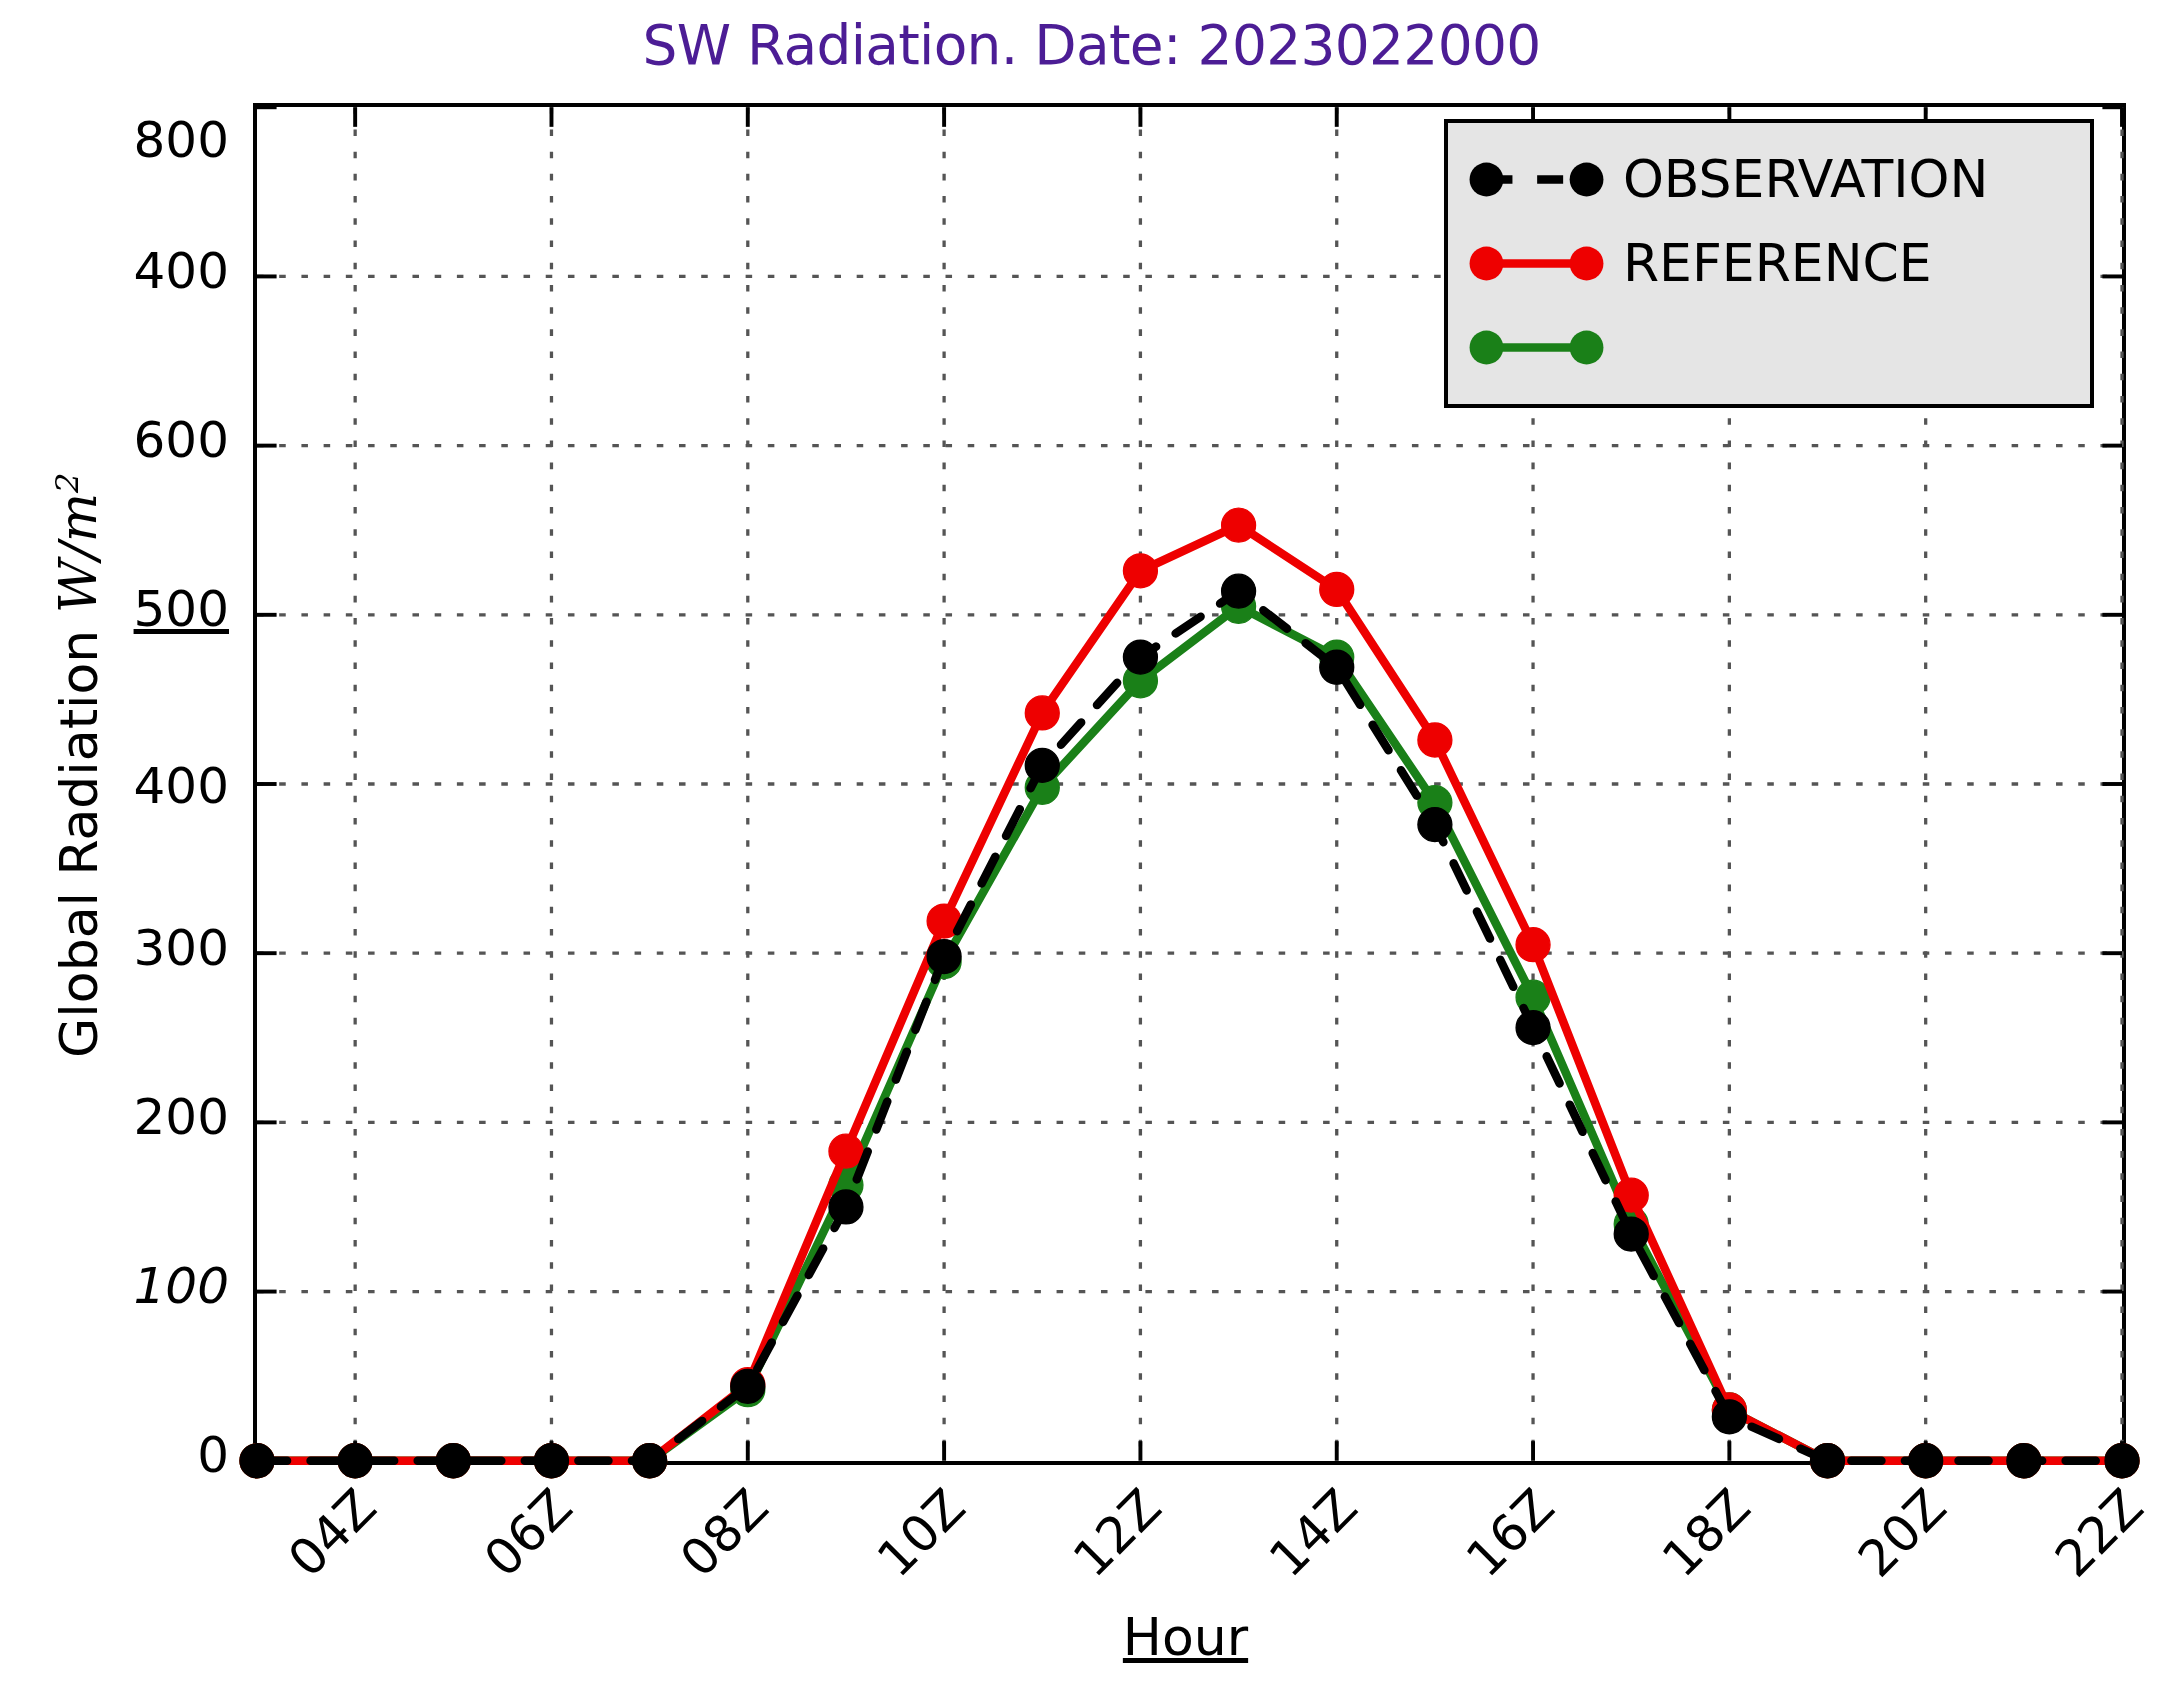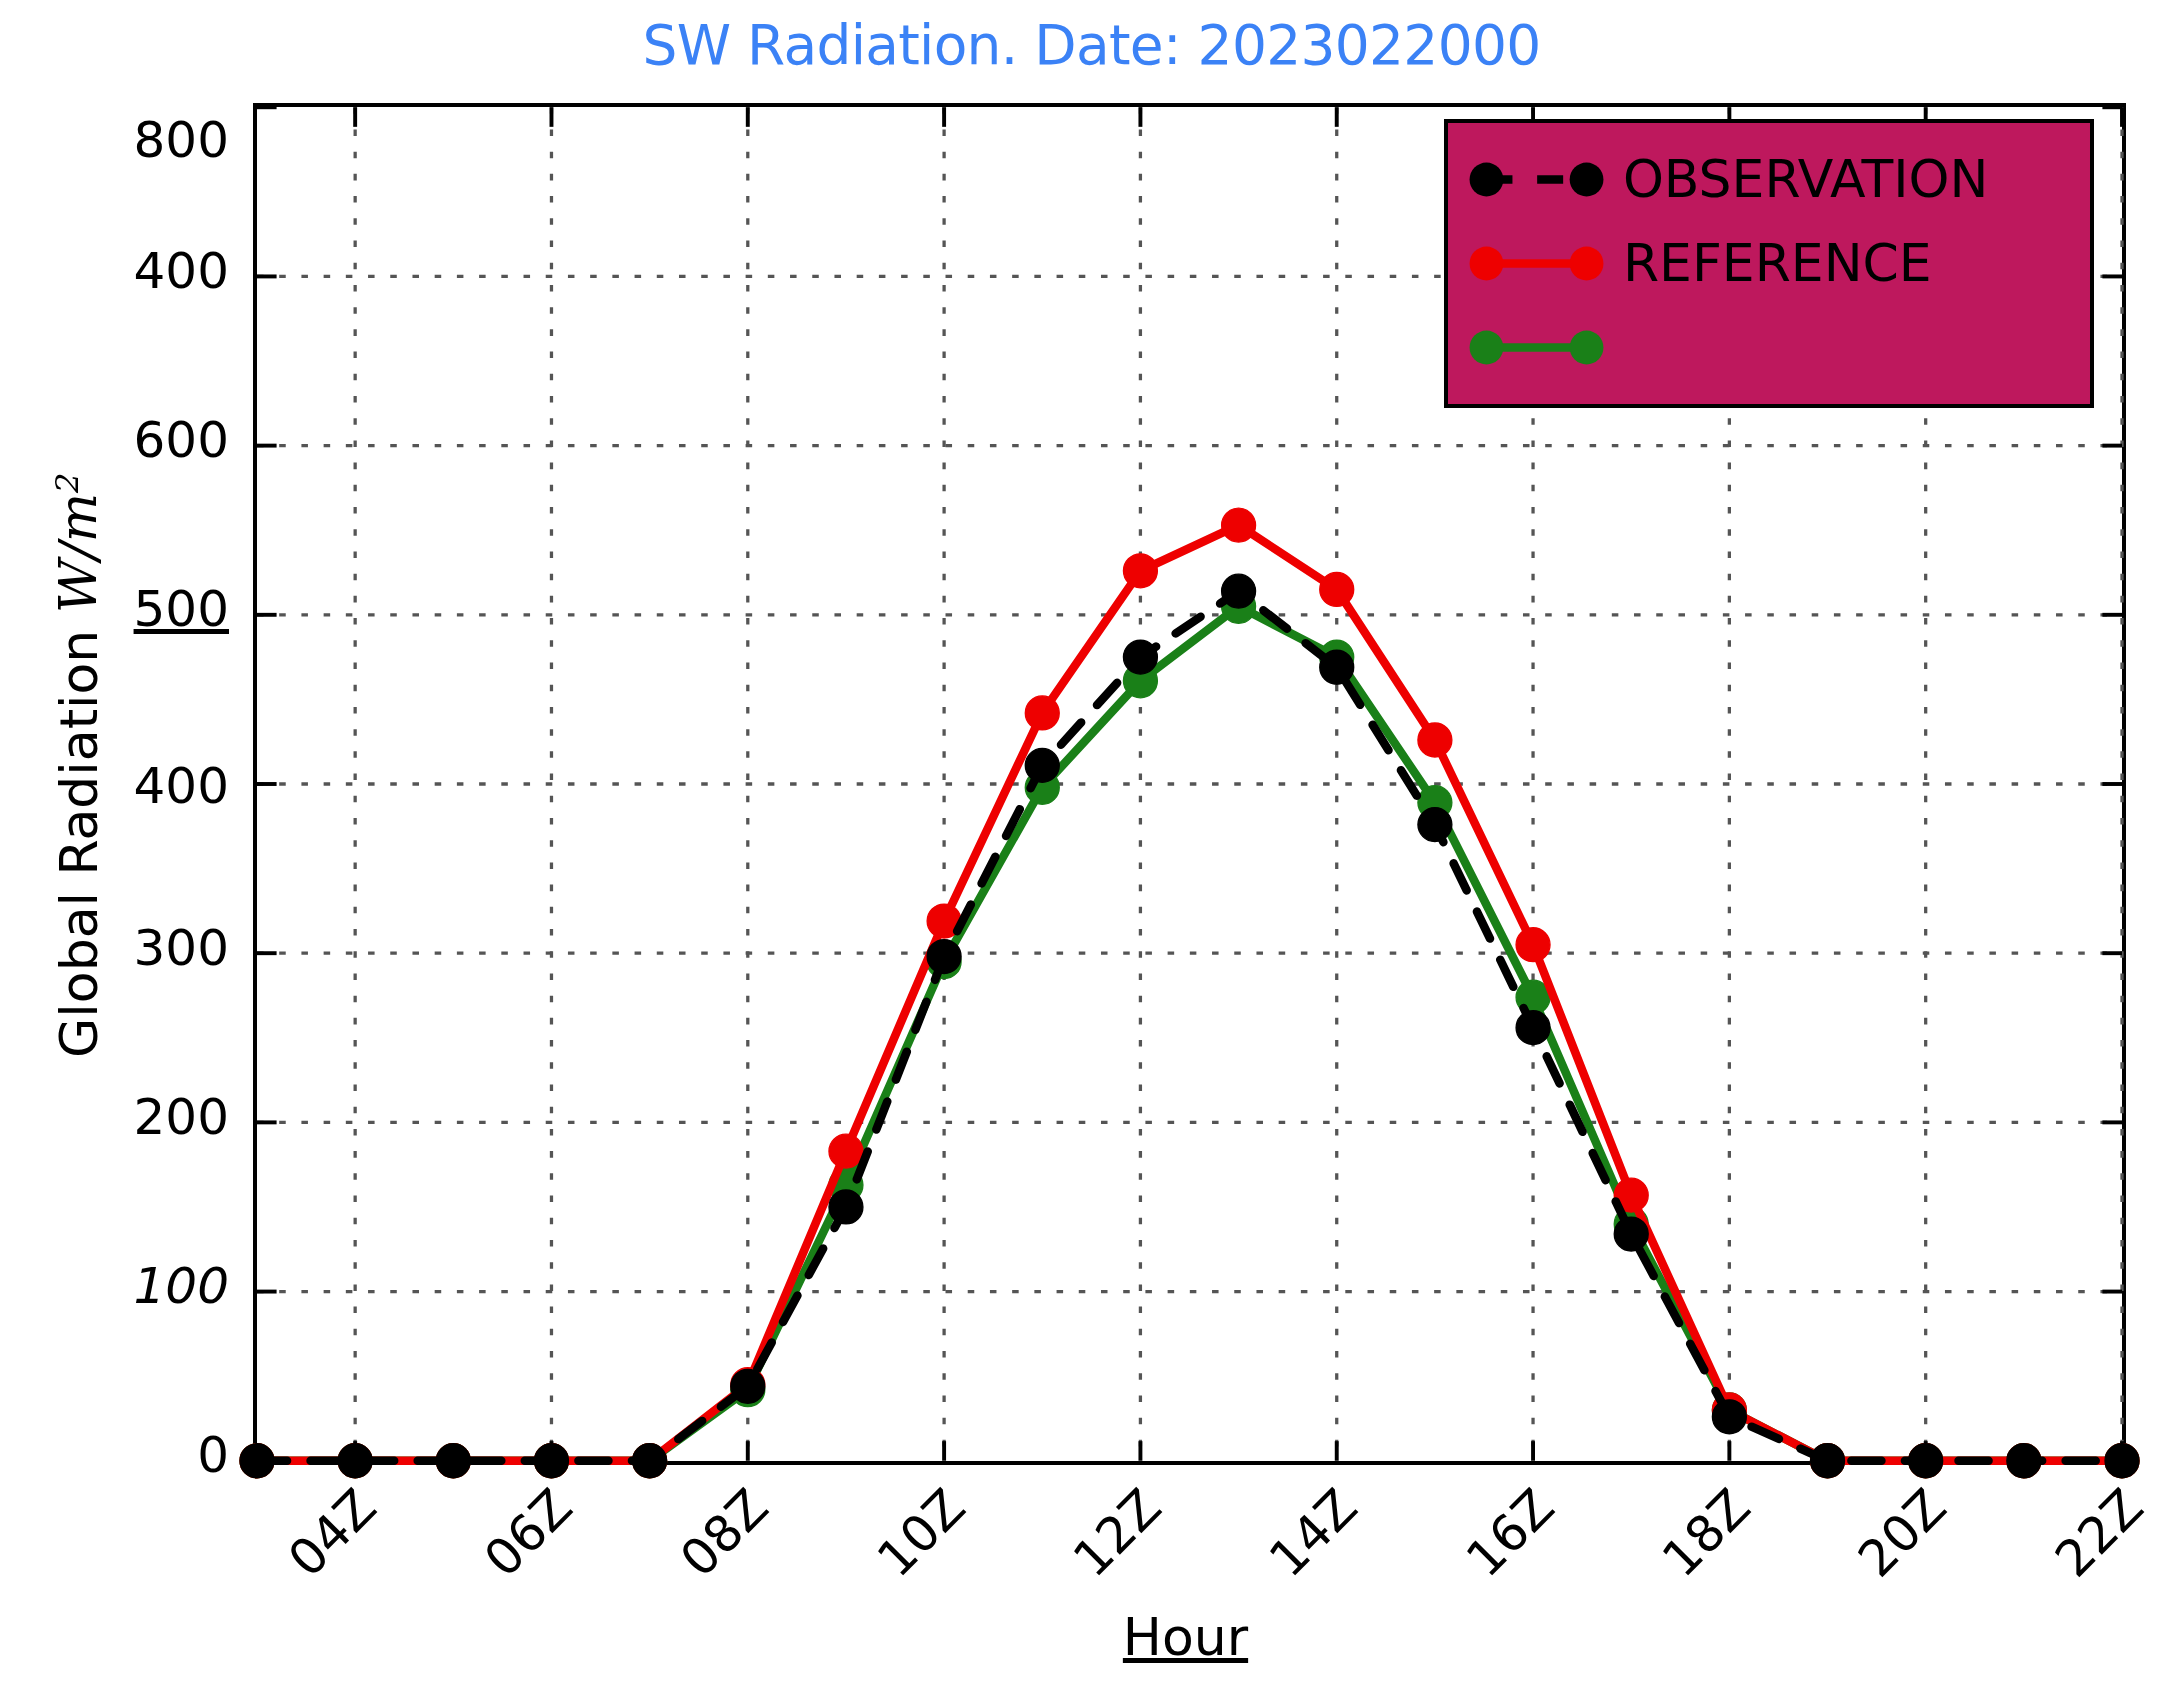--- a/index.html
+++ b/index.html
@@ -20,21 +20,21 @@
     background: #ffffff;
   }
   
   #chart-title {
     position: absolute;
     left: 0;
     top: 13px;
     width: 2183px;
     text-align: center;
     font-size: 55px;
-    color: #3b82f6;
+    color: #4c1d95;
     font-family: "DejaVu Sans", sans-serif;
     letter-spacing: -0.7px;
     white-space: nowrap;
   }
   
   #ylabel {
     position: absolute;
     left: -575px;
     top: 735px;
     width: 1307px;
@@ -116,21 +116,21 @@
     white-space: nowrap;
     line-height: 1;
   }
   
   #legend {
     position: absolute;
     left: 1444px;
     top: 119px;
     width: 650px;
     border: 4.6px solid #000000;
-    background: #be185d;
+    background: #e5e5e5;
     padding: 14.4px 0 14.4px 0;
     box-sizing: border-box;
   }
   .legend-row {
     display: flex;
     align-items: center;
     height: 84px;
     padding: 0 19.6px;
   }
   .legend-sample {

